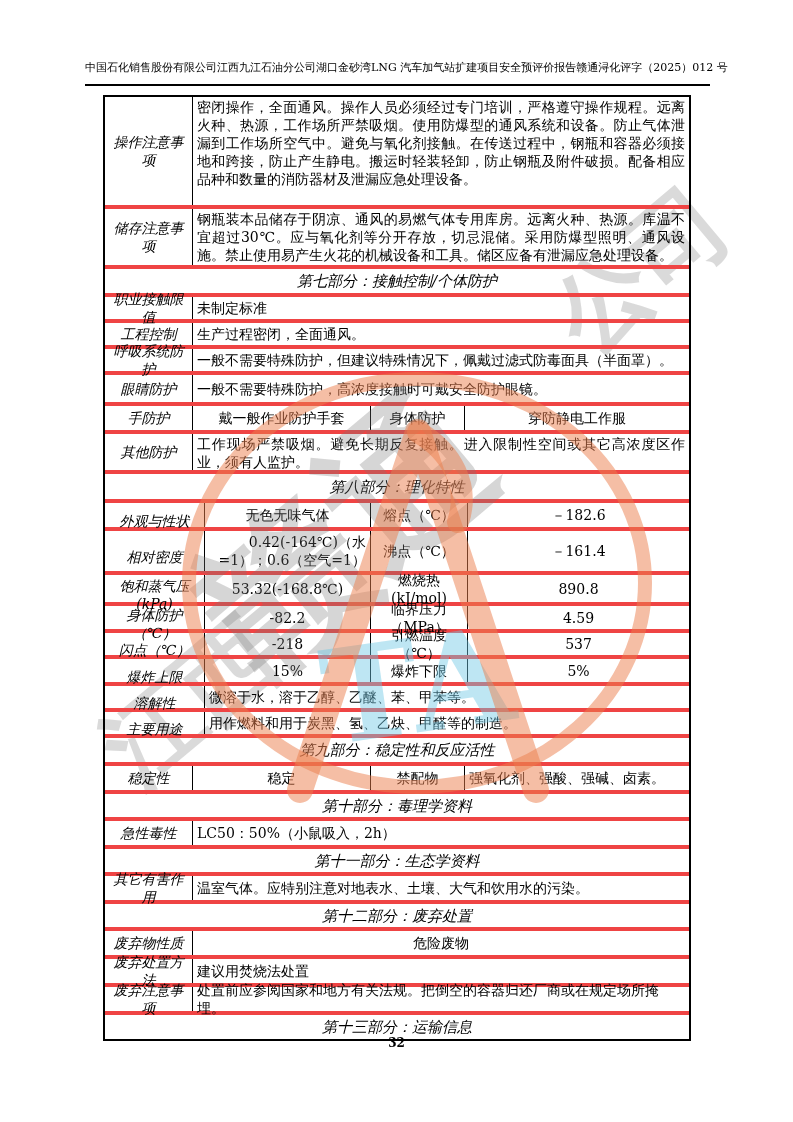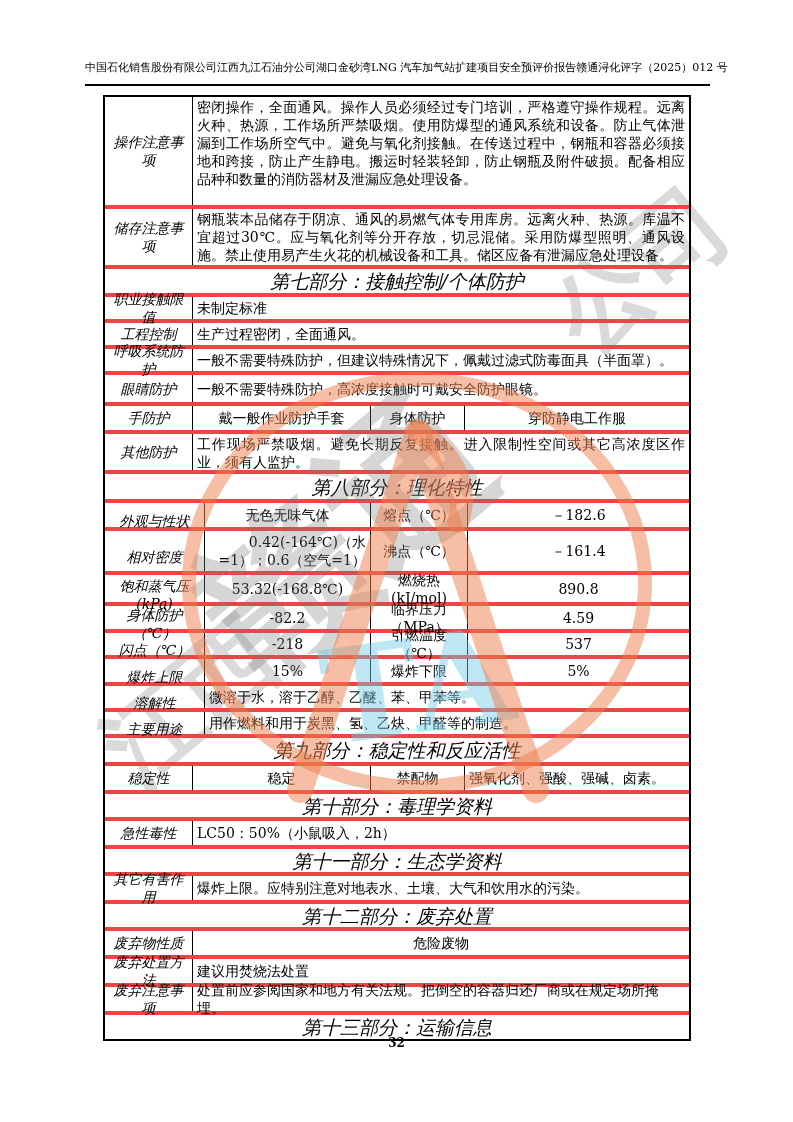--- a/index.html
+++ b/index.html
@@ -36,21 +36,21 @@
   .cell:first-child{border-left:none;font-style:italic;}
   .lbl{justify-content:center;text-align:center;flex:0 0 87px;}
   .lblw{justify-content:center;text-align:center;flex:0 0 99px;margin-top:12px;}
   .val{flex:1 1 auto;text-align:left;}
   .val-j{flex:1 1 auto;display:block;text-align:justify;}
   .val-c{flex:1 1 auto;justify-content:center;text-align:center;}
   .c2{flex:0 0 178px;justify-content:center;text-align:center;}
   .c2p{flex:0 0 166px;justify-content:center;text-align:right;}
   .c3{flex:0 0 94px;justify-content:center;text-align:center;}
   .c3p{flex:0 0 97px;justify-content:center;text-align:center;}
-  .section{justify-content:center;text-align:center;font-size:19px;flex:1 1 auto;}
+  .section{justify-content:center;text-align:center;font-size:15px;flex:1 1 auto;}
 
   
   .h108{height:108px}.h60{height:60px}.h44{height:44px}.h40{height:40px}
   .h31{height:31px}.h29{height:29px}.h28{height:28px}.h27{height:27px}.h26{height:26px}
 
   
   .page-number{
     position:absolute;left:0;top:1036px;width:793px;text-align:center;
     font-size:12px;font-weight:bold;
   }
@@ -201,21 +201,21 @@
       <div class="cell lbl">急性毒性</div>
       <div class="cell val">LC50：50%（小鼠吸入，2h）</div>
     </div>
 
     <div class="trow h27">
       <div class="cell section">第十一部分：生态学资料</div>
     </div>
 
     <div class="trow h28">
       <div class="cell lbl">其它有害作用</div>
-      <div class="cell val">爆炸上限。应特别注意对地表水、土壤、大气和饮用水的污染。</div>
+      <div class="cell val">温室气体。应特别注意对地表水、土壤、大气和饮用水的污染。</div>
     </div>
 
     <div class="trow h27">
       <div class="cell section">第十二部分：废弃处置</div>
     </div>
 
     <div class="trow h28">
       <div class="cell lbl">废弃物性质</div>
       <div class="cell val-c">危险废物</div>
     </div>

